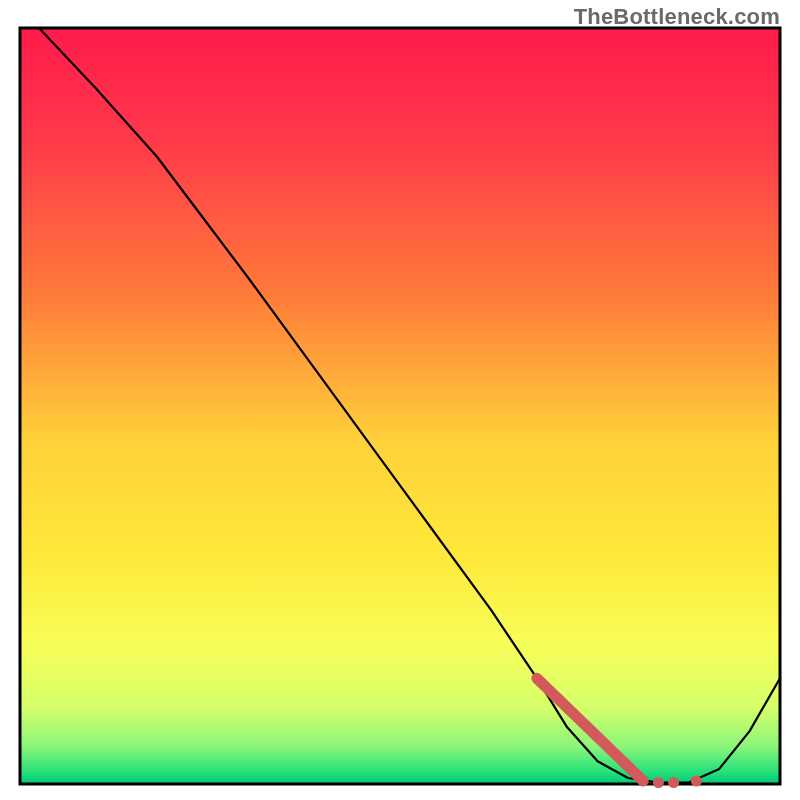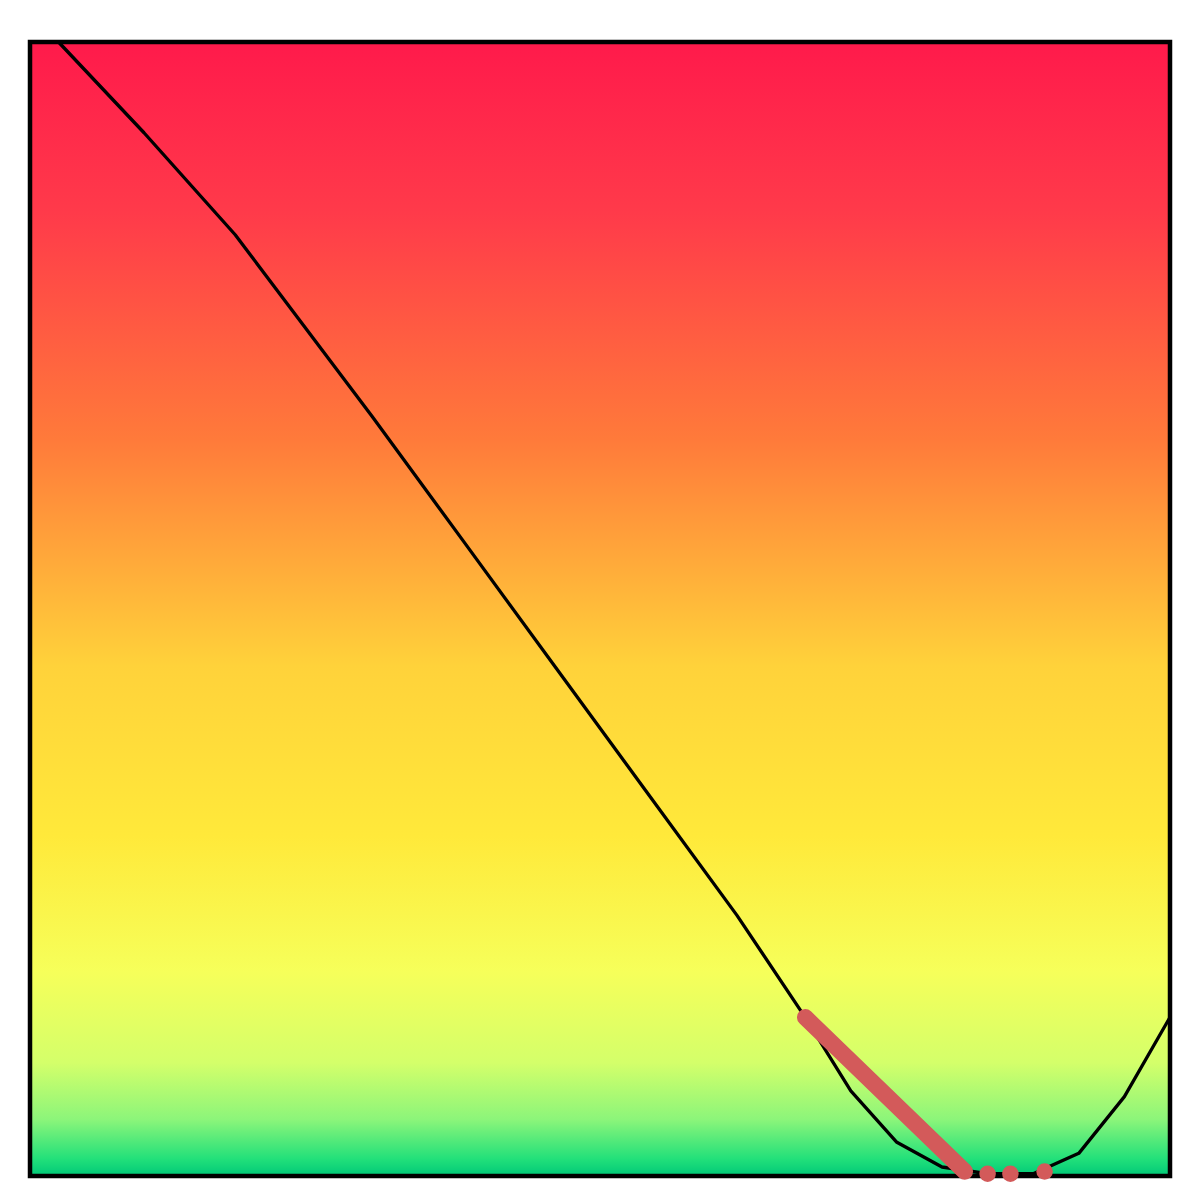--- a/index.html
+++ b/index.html
@@ -27,20 +27,21 @@
     z-index: 50;
   }
   svg {
     display: block;
   }
 </style>
 </head>
 <body>
 
 <div class="chart-wrap">
+  <div class="watermark">TheBottleneck.com</div>
 
   <svg id="chart-svg" width="800" height="800" viewBox="0 0 800 800">
     <defs>
       <linearGradient id="bg-grad" x1="0" y1="0" x2="0" y2="1">
           <stop offset="0%" stop-color="#ff1a4b"></stop>
           <stop offset="15%" stop-color="#ff3a4a"></stop>
           <stop offset="35%" stop-color="#ff7a3a"></stop>
           <stop offset="55.00000000000001%" stop-color="#ffd23a"></stop>
           <stop offset="70%" stop-color="#ffe93a"></stop>
           <stop offset="82%" stop-color="#f6ff5a"></stop>

